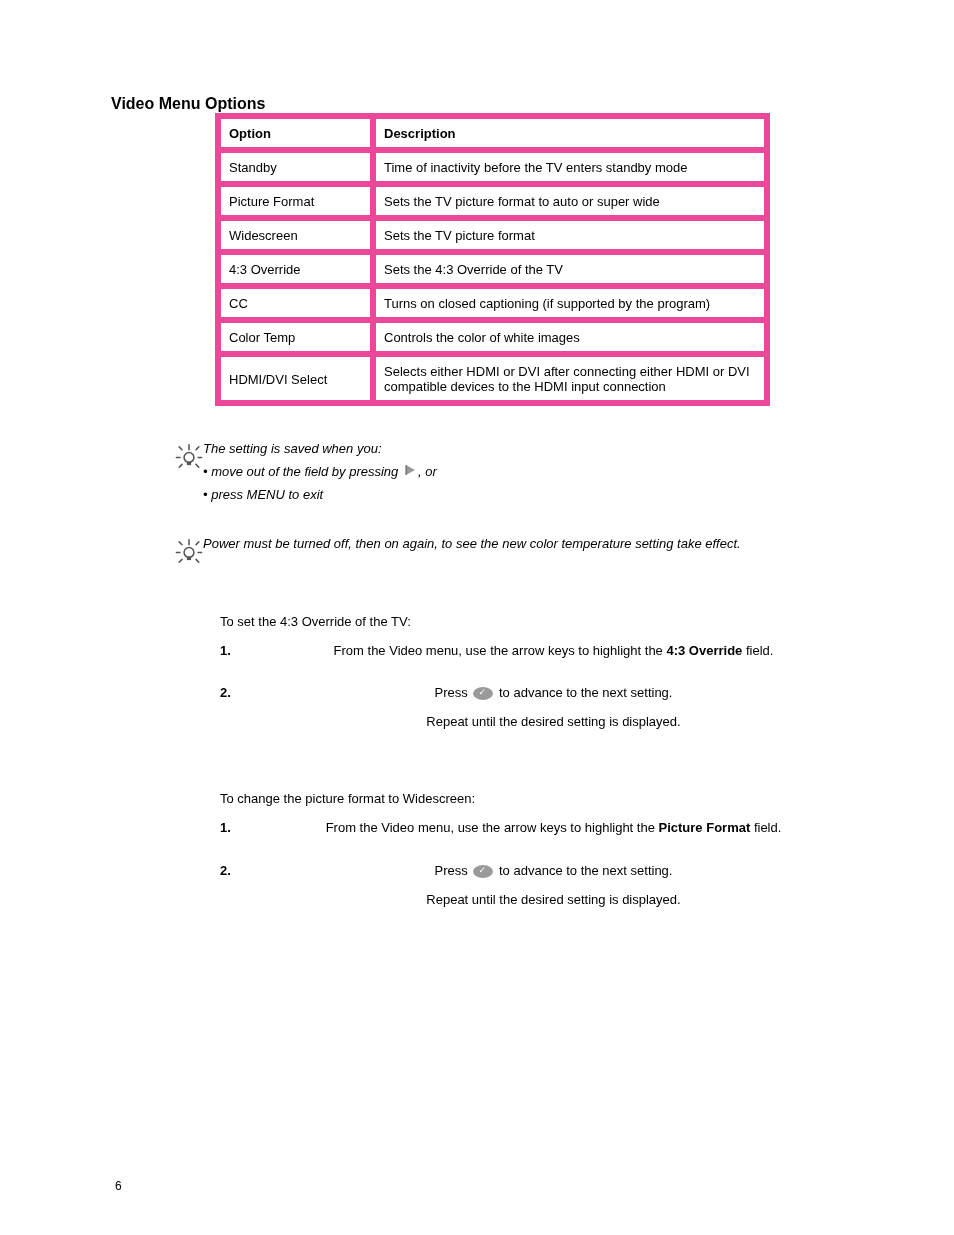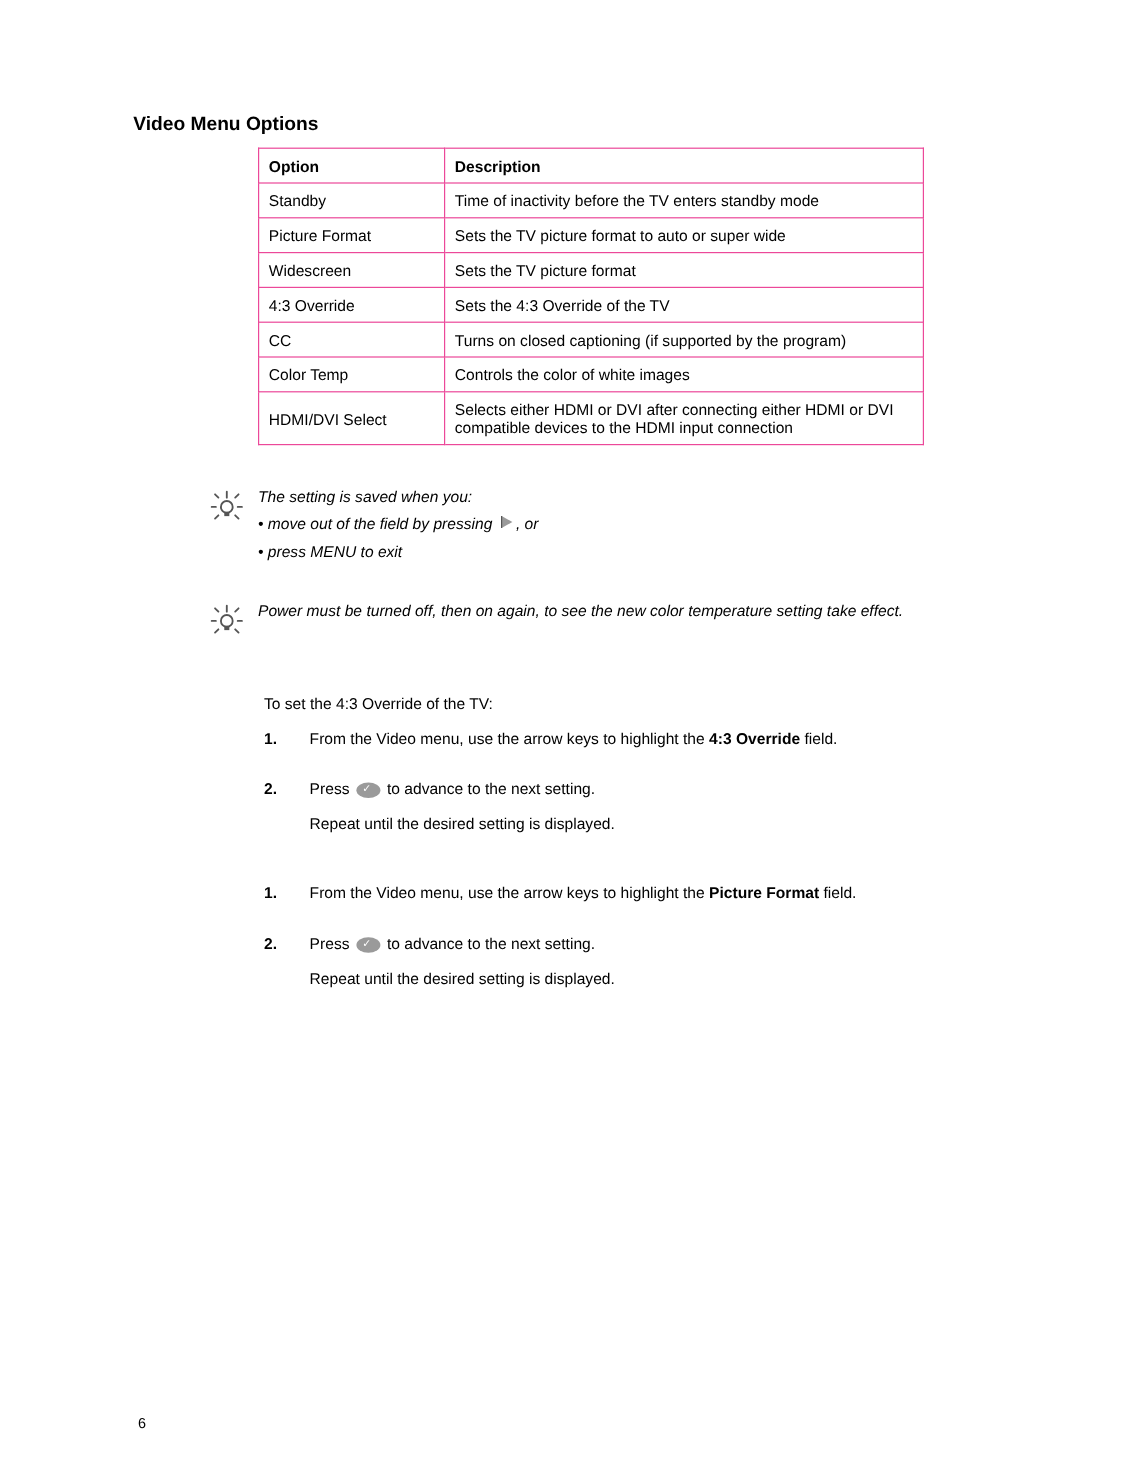--- a/index.html
+++ b/index.html
@@ -8,44 +8,43 @@
     width: 954px;
     height: 1235px;
     background: #fff;
     color: #000;
     position: relative;
     padding: 95px 105px 40px 105px;
   }
   .section-heading {
     font-weight: bold;
     font-size: 16px;
-    margin-bottom: 10px;
+    margin-bottom: 0;
     margin-left: 6px;
   }
   table.opts {
     border-collapse: collapse;
     width: 555px;
     margin-left: 110px;
     margin-bottom: 34px;
   }
   table.opts th, table.opts td {
-    border: 1px solid #ec4899;
+    border: 6px solid #ec4899;
     font-size: 13px;
     vertical-align: middle;
     text-align: left;
     padding: 7px 10px 6px 8px;
   }
   table.opts th {
     font-weight: bold;
   }
   table.opts td.left { width: 155px; font-weight: normal; }
   .tip-row {
     display: flex;
     align-items: flex-start;
-    gap: 12px;
     margin-left: 70px;
     margin-bottom: 26px;
   }
   .tip-icon {
     width: 28px;
     height: 28px;
     flex: 0 0 28px;
     margin-top: 2px;
   }
   .tip-text {
@@ -61,21 +60,21 @@
     line-height: 1.45;
     margin-bottom: 28px;
   }
   .steps .intro { margin-bottom: 10px; margin-top: 48px; }
   .step {
     display: flex;
     gap: 18px;
     margin-bottom: 14px;
   }
   .step .num { font-weight: bold; width: 20px; flex: 0 0 20px; }
-  .step .body { flex: 1; max-width: 610px; }
+  .step .body { flex: 1; max-width: 610px; text-align: center; }
   .step .body p { margin-bottom: 10px; }
   .step .body .label-bold { font-weight: bold; }
   .ok-icon {
     display: inline-block;
     width: 20px; height: 13px;
     background: #9a9a9a;
     border-radius: 50%;
     vertical-align: middle;
     position: relative;
     margin: 0 2px;
@@ -201,20 +200,21 @@
   <div class="step">
     <div class="num">2.</div>
     <div class="body">
       <p><span>Press </span><span class="ok-icon" title="ok-button"></span><span> to advance to the next setting.</span></p>
       <p>Repeat until the desired setting is displayed.</p>
     </div>
   </div>
 </div>
 
 <div class="steps">
+  <p class="intro">To change the picture format to Widescreen:</p>
   <div class="step">
     <div class="num">1.</div>
     <div class="body">
       <p><span>From the Video menu, use the arrow keys to highlight the </span><span class="label-bold">Picture Format</span><span> field.</span></p>
     </div>
   </div>
   <div class="step">
     <div class="num">2.</div>
     <div class="body">
       <p><span>Press </span><span class="ok-icon" title="ok-button"></span><span> to advance to the next setting.</span></p>

